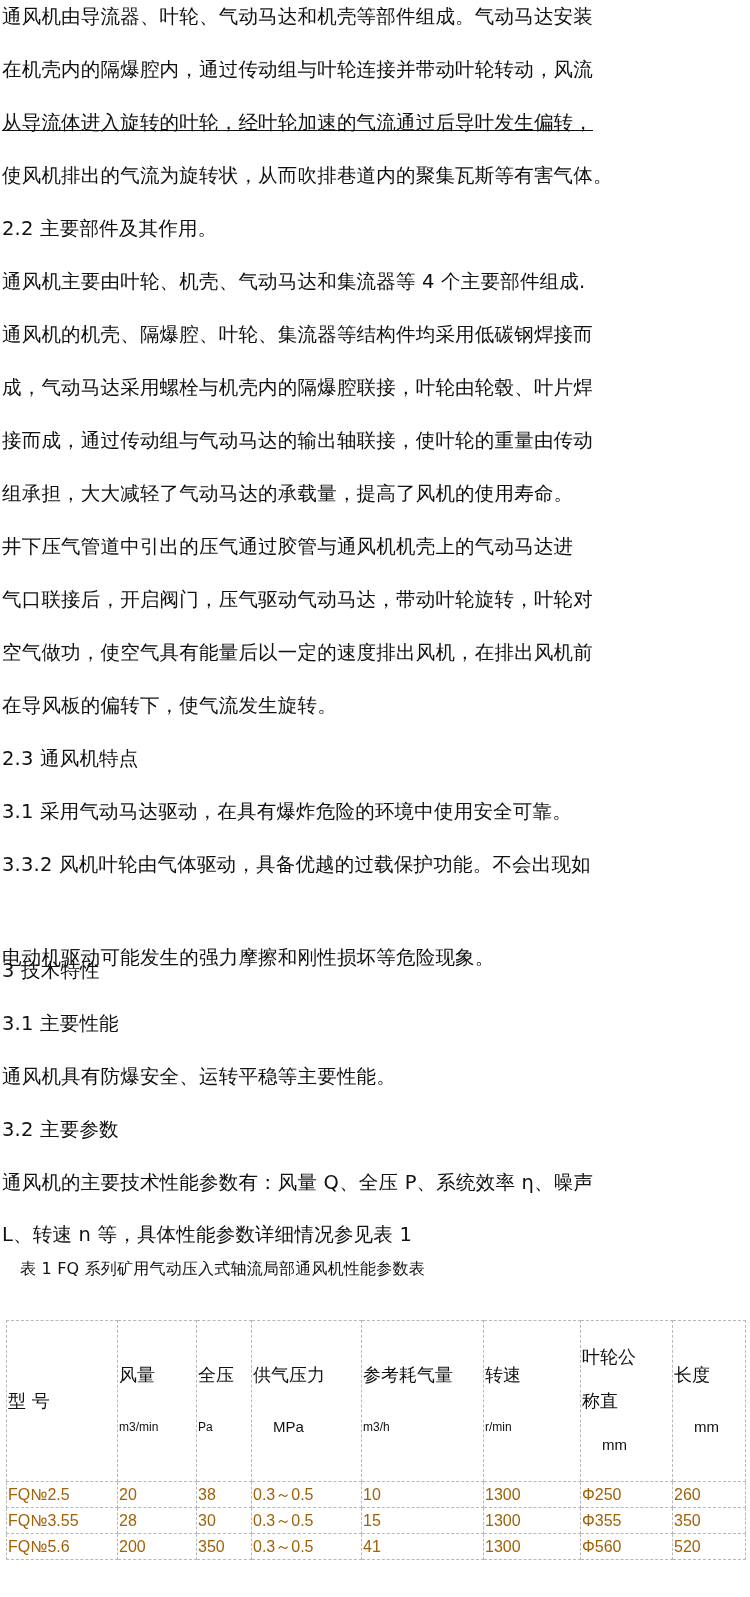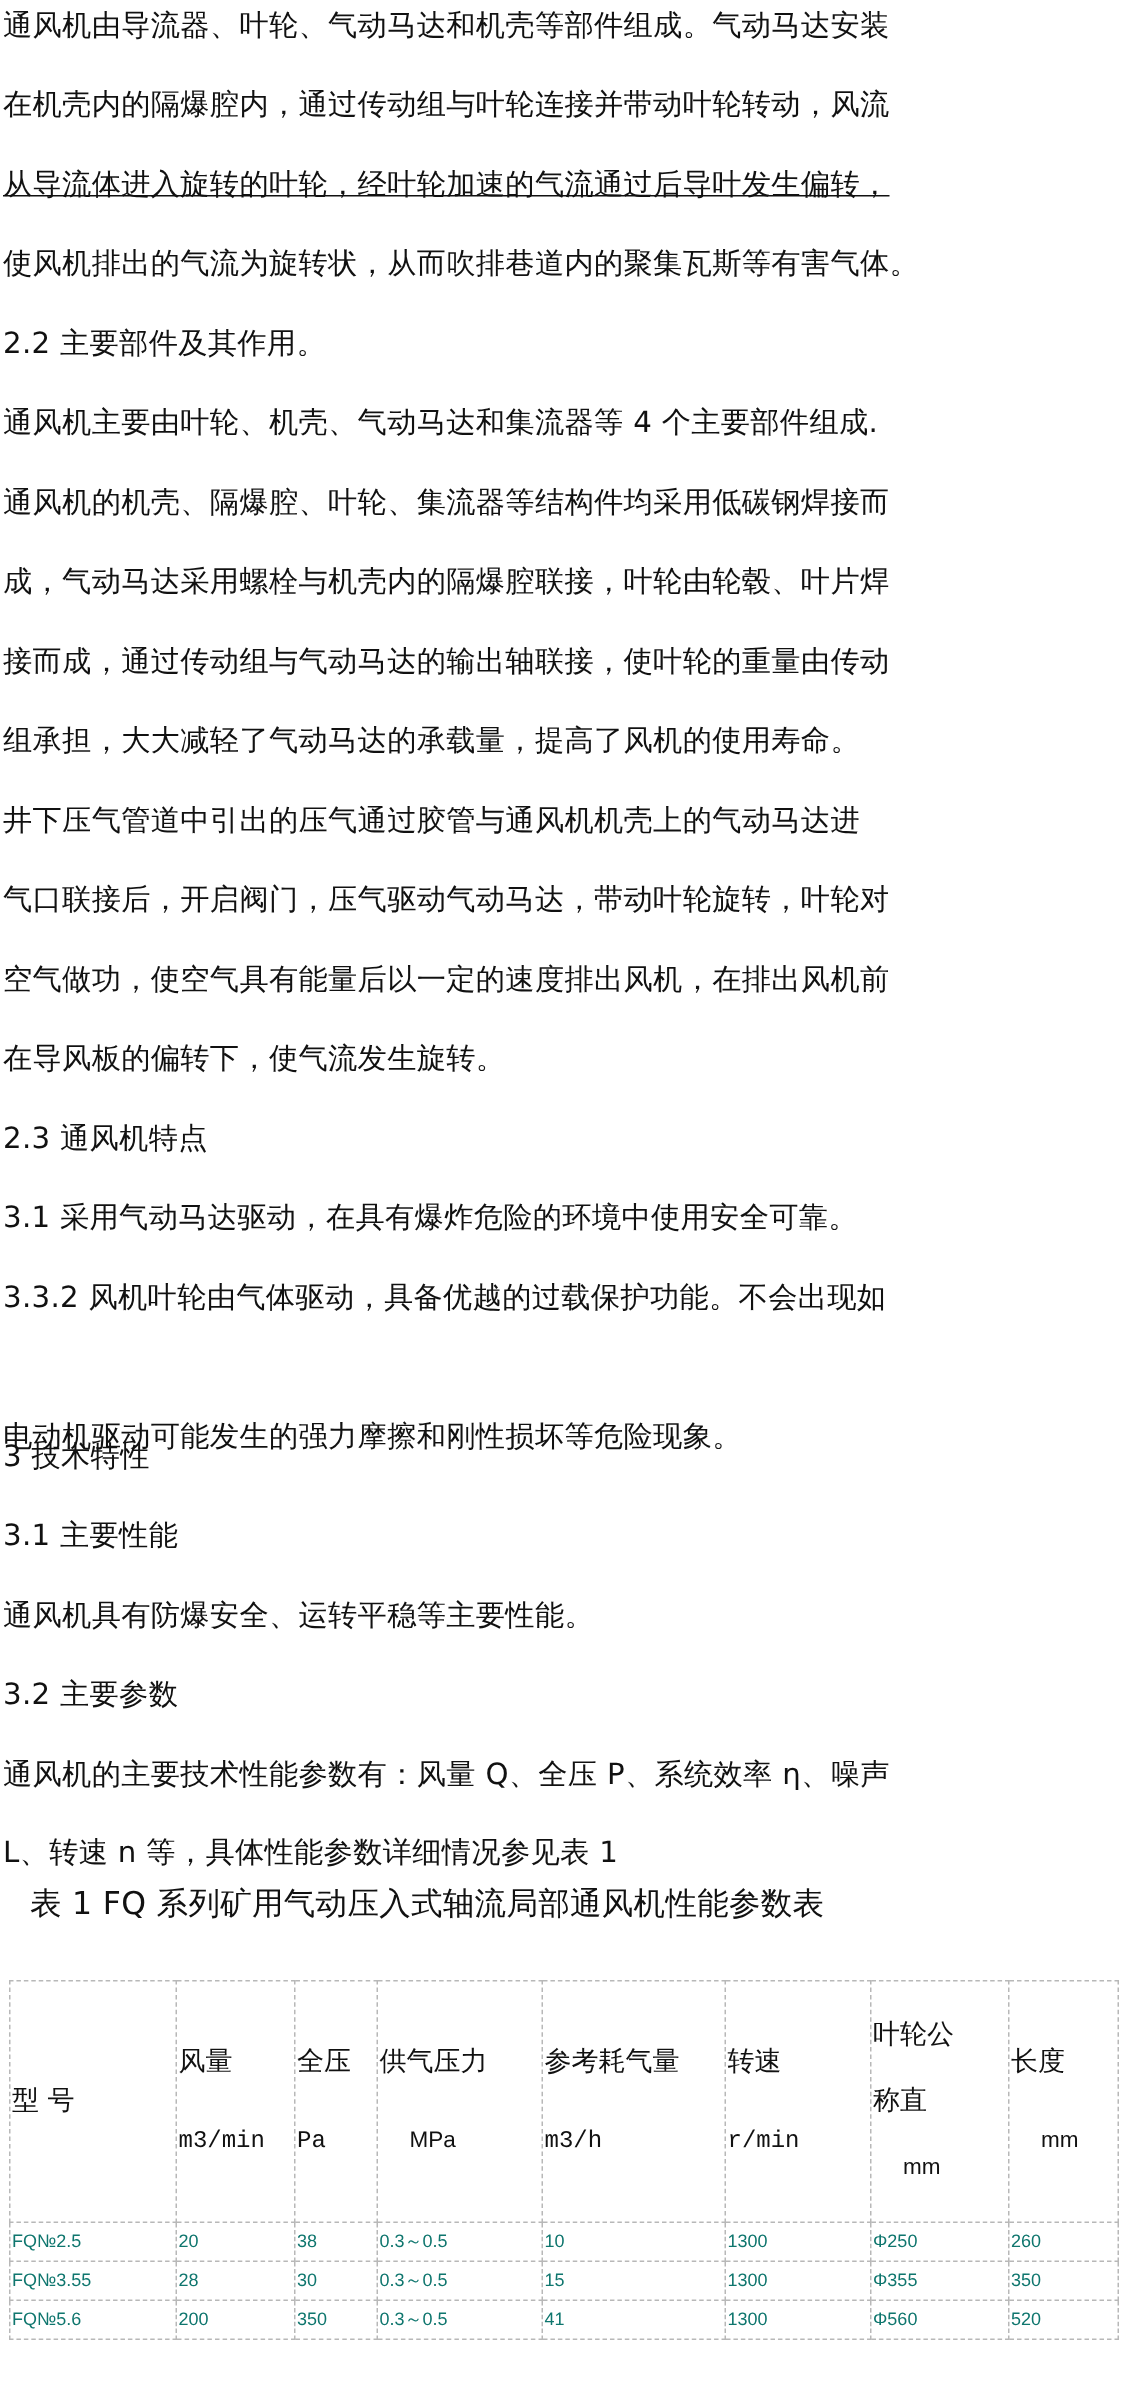--- a/index.html
+++ b/index.html
@@ -6,38 +6,38 @@
   body {
     width: 750px; height: 1597px; position: relative; overflow: hidden;
     font-family: "DejaVu Sans", sans-serif; color: #111111;
   }
   .para {
     position: absolute; left: 2px; right: 8px;
     font-size: 19.5px; line-height: 26px; white-space: nowrap;
     letter-spacing: 0.2px;
   }
   .caption {
-    position: absolute; left: 20px; font-size: 21px; line-height: 26px;
+    position: absolute; left: 20px; font-size: 16px; line-height: 26px;
     white-space: nowrap; letter-spacing: 0.2px;
   }
   table.params {
     position: absolute; left: 6px; top: 1320px;
     border-collapse: collapse; table-layout: fixed;
     font-family: "Liberation Sans", sans-serif;
   }
   table.params td {
     border: 1px dashed #b8b8b8;
     padding: 0 0 0 1px; vertical-align: middle; overflow: hidden;
     white-space: nowrap;
   }
   .hdr td { height: 160px; font-size: 18px; color: #111; }
   .hdr .cnline { display: block; line-height: 52px; font-family: "DejaVu Sans", sans-serif; }
-  .hdr .unit { display: block; line-height: 52px; font-family: Liberation Mono, monospace; font-size: 16px; }
+  .hdr .unit { display: block; line-height: 52px; font-family: Liberation Sans, sans-serif; font-size: 12px; }
   .hdr .unit-sans { font-family: "Liberation Sans", sans-serif; font-size: 15px; padding-left: 20px; }
-  .row td { height: 25px; font-size: 12px; line-height: 25px; color: #0f766e; }
+  .row td { height: 25px; font-size: 16px; line-height: 25px; color: #a16207; }
 </style>
 </head>
 <body>
 
 <div id="doc">
     <div class="para" style="top: 4px;">通风机由导流器、叶轮、气动马达和机壳等部件组成。气动马达安装</div>
     <div class="para" style="top: 57px;">在机壳内的隔爆腔内，通过传动组与叶轮连接并带动叶轮转动，风流</div>
     <div class="para" style="top: 110px; text-decoration: underline;">从导流体进入旋转的叶轮，经叶轮加速的气流通过后导叶发生偏转，</div>
     <div class="para" style="top: 163px;">使风机排出的气流为旋转状，从而吹排巷道内的聚集瓦斯等有害气体。</div>
     <div class="para" style="top: 216px;">2.2 主要部件及其作用。</div>

